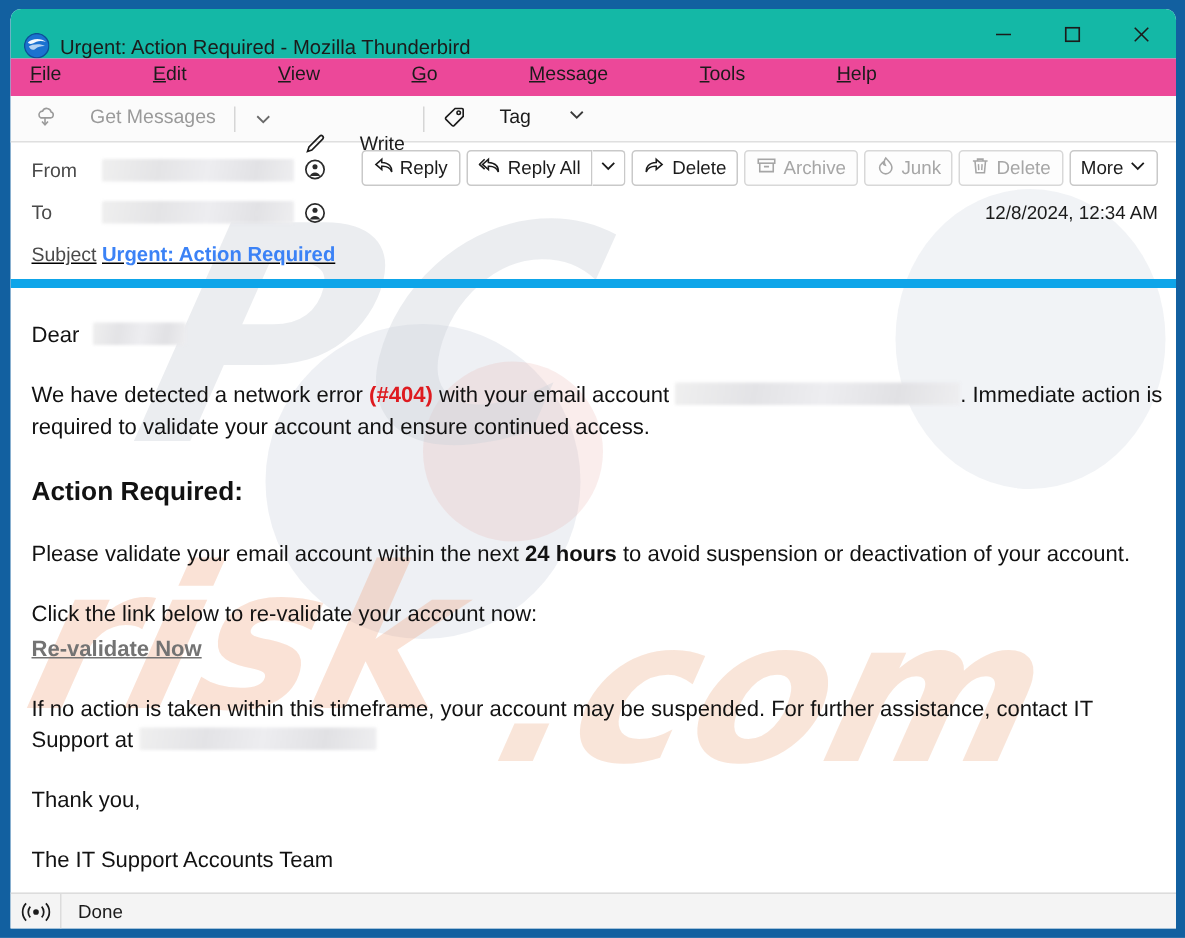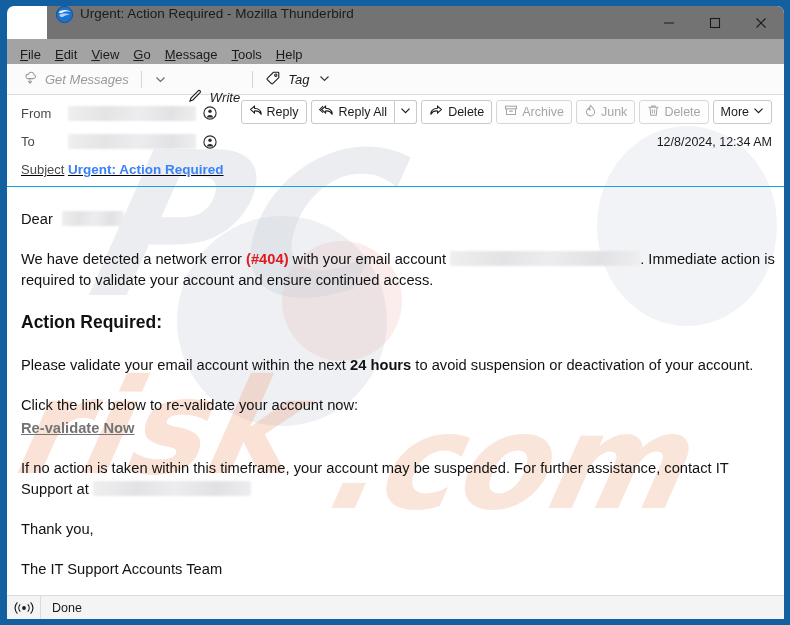--- a/index.html
+++ b/index.html
@@ -70,25 +70,24 @@
     border-radius: 50%;
   }
   .wm-b1 { left: 170px; top: 210px; width: 210px; height: 210px; background: rgba(198,206,218,0.30); }
   .wm-b2 { left: 275px; top: 235px; width: 120px; height: 120px; background: rgba(232,175,170,0.22); }
   .wm-b3 { left: 590px; top: 120px; width: 180px; height: 200px; background: rgba(200,208,220,0.26); }
 
   
   #titlebar {
     position: relative; z-index: 3;
     height: 33px;
-    background: #737373;
-    display: flex;
-    align-items: flex-start;
-    flex: 0 0 auto;
-    margin-left: 40px;
+    background: #14b8a6;
+    display: flex;
+    align-items: flex-end;
+    flex: 0 0 auto;
   }
   #tb-logo {
     width: 17px; height: 17px;
     margin-left: 9px;
     flex: 0 0 auto;
     position: relative;
   }
   #tb-title {
     margin-left: 7px;
     font-size: 13.5px;
@@ -100,25 +99,26 @@
     width: 46px; height: 33px;
     display: flex; align-items: center; justify-content: center;
     flex: 0 0 auto;
   }
   .win-btn svg { display: block; }
 
   
   #menubar {
     position: relative; z-index: 3;
     height: 25px;
-    background: #a3a3a3;
-    display: flex;
-    align-items: flex-end;
+    background: #ec4899;
+    display: flex;
+    align-items: flex-start;
     padding-left: 6px;
     flex: 0 0 auto;
+    gap: 47px;
   }
   .menu-item {
     font-size: 13px;
     color: #1b1b1b;
     padding: 2px 7px;
     white-space: nowrap;
   }
   .menu-item .u { text-decoration: underline; }
 
   
@@ -127,42 +127,41 @@
     height: 31px;
     background: #fbfbfb;
     border-bottom: 1px solid #dfdfdf;
     display: flex;
     align-items: center;
     padding-left: 10px;
     flex: 0 0 auto;
   }
   .mt-btn {
     display: flex;
-    align-items: center;
-    gap: 7px;
+    align-items: flex-start;
+    gap: 22px;
     padding: 2px 5px;
     font-size: 13px;
     color: #1b1b1b;
     white-space: nowrap;
-    font-style: italic;
   }
   .mt-btn.disabled { color: #9a9a9a; }
   .mt-sep {
     width: 1px; height: 17px;
     background: #d6d6d6;
     margin: 0 7px;
   }
   .mt-chev { padding: 2px 6px; display: flex; align-items: center; }
 
   
   #msgheader {
     position: relative; z-index: 3;
     flex: 0 0 auto;
     background: transparent;
-    border-bottom: 1px solid #0ea5e9;
+    border-bottom: 6px solid #0ea5e9;
     padding: 7px 0 6px 0;
   }
   .hdr-row {
     display: flex;
     align-items: center;
     min-height: 21px;
     padding: 0 12px 0 14px;
   }
   .hdr-label {
     font-size: 13px;

